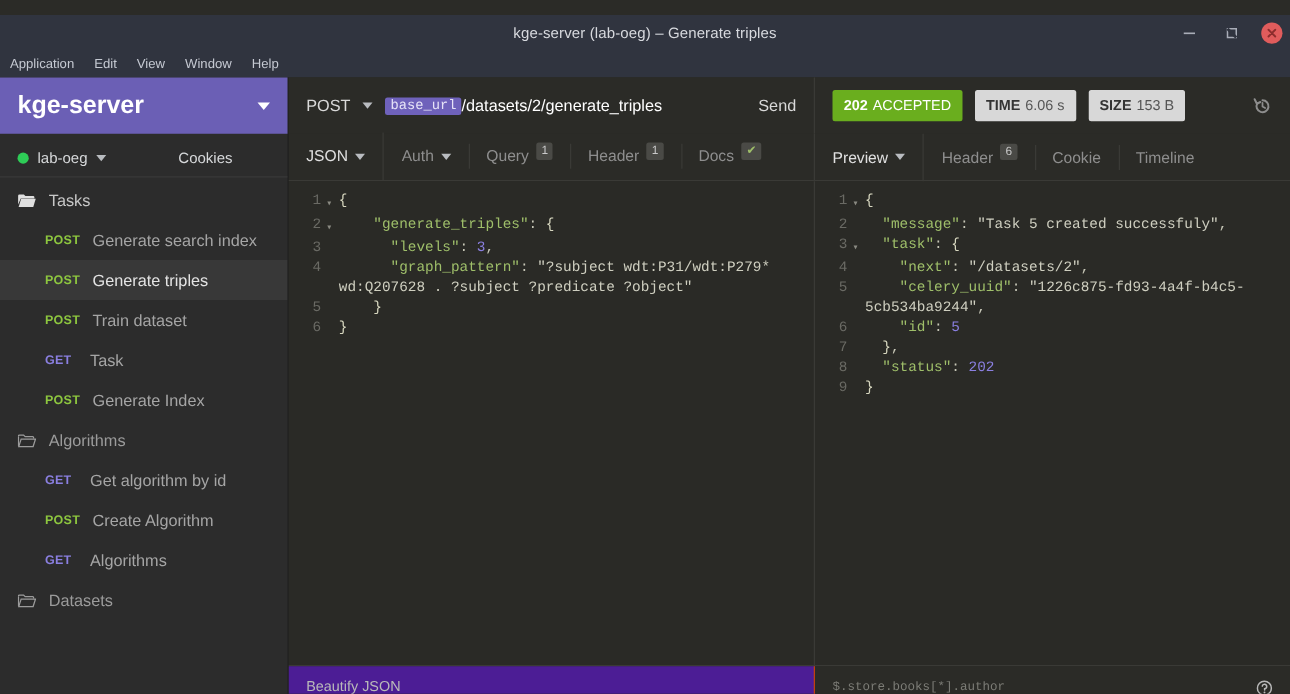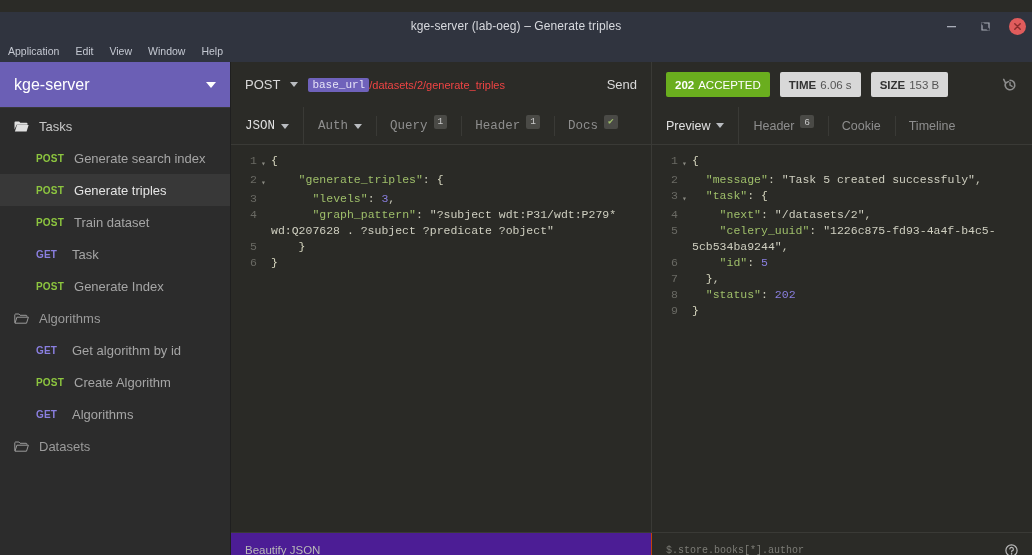--- a/index.html
+++ b/index.html
@@ -42,21 +42,21 @@
   
   .app { display: flex; height: 505px; }
 
   
   .sidebar { width: 231px; background: #2c2c2c; display: flex; flex-direction: column;
              border-right: 1px solid #1f1f1f; }
   .brand {
     height: 45px; background: #6b5fb5; display: flex; align-items: center;
     padding: 0 14px; justify-content: space-between;
   }
-  .brand-name { font-size: 16px; color: #ffffff; font-weight: 400; }
+  .brand-name { font-size: 20px; color: #ffffff; font-weight: 700; }
   .caret-down {
     width: 0; height: 0; border-left: 5px solid transparent;
     border-right: 5px solid transparent; border-top: 6px solid #ffffff;
   }
   .caret-sm {
     width: 0; height: 0; border-left: 4px solid transparent;
     border-right: 4px solid transparent; border-top: 5px solid #b9bcc0;
     display: inline-block; vertical-align: middle;
   }
   .env-row {
@@ -105,38 +105,38 @@
     width: 421px; display: flex; align-items: center; padding: 0 14px; gap: 10px;
     border-right: 1px solid #3a3a36;
   }
   .method { font-size: 13px; color: #d9d9d9; }
   .url-wrap { flex: 1; display: flex; align-items: center; font-size: 13px;
               color: #cfcfcf; font-family: "Liberation Sans", sans-serif; }
   .var-chip {
     background: #6f62bb; color: #e6e3f7; font-family: "Liberation Mono", monospace;
     font-size: 11px; padding: 1px 4px; border-radius: 2px;
   }
-  .url-path { font-size: 11px; color: #ef4444; }
+  .url-path { font-size: 13px; color: #ffffff; }
   .send-btn { font-size: 13px; color: #d9d9d9; padding-left: 6px; }
 
   .res-status { flex: 1; display: flex; align-items: center; padding: 0 14px; gap: 10px; }
   .badge {
     height: 25px; display: flex; align-items: center; padding: 0 9px;
     font-size: 11.5px; border-radius: 2px;
   }
   .badge-ok { background: #6aae1e; color: #ffffff; }
   .badge-ok b { font-weight: 700; margin-right: 4px; }
   .badge-gray { background: #d8d8d8; color: #555; }
   .badge-gray b { font-weight: 700; margin-right: 4px; color: #333; }
   .hist-icon { margin-left: auto; color: #8d8d8d; display: flex; align-items: center; }
 
   
   .tabrow { height: 38px; display: flex; }
-  .tabs-left { width: 421px; display: flex; align-items: flex-start;
-               border-right: 1px solid #3a3a36; border-bottom: 1px solid #3a3a36; font-family: Liberation Mono, monospace; }
+  .tabs-left { width: 421px; display: flex; align-items: flex-end;
+               border-right: 1px solid #3a3a36; border-bottom: 1px solid #3a3a36; }
   .tabs-right { flex: 1; display: flex; align-items: center;
                 border-bottom: 1px solid #3a3a36; }
   .tab {
     height: 38px; display: flex; align-items: center; gap: 6px; padding: 0 14px;
     font-size: 12.5px; color: #8e8e8e; position: relative;
   }
   .tab.primary { color: #e0e0e0; border-right: 1px solid #3a3a36; }
   .tab.sep::before {
     content: ""; position: absolute; left: 0; top: 9px; bottom: 9px; width: 1px;
     background: #3a3a36;
@@ -223,20 +223,28 @@
 
 <div class="app">
 
   <div class="sidebar">
 
     <div class="brand">
       <span class="brand-name">kge-server</span>
       <span class="caret-down"></span>
     </div>
 
+    <div class="env-row">
+      <span class="env-left">
+        <span class="env-dot"></span>
+        <span class="env-name">lab-oeg</span>
+        <span class="caret-sm"></span>
+      </span>
+      <span class="cookies-link">Cookies</span>
+    </div>
 
 
     <div class="tree">
 
       <div class="folder">
         <svg width="15" height="13" viewBox="0 0 15 13">
           <path d="M0.5 2.5 a1 1 0 0 1 1-1 h3.6 l1.2 1.3 h6.2 a1 1 0 0 1 1 1 v0.9 H2.6 L0.5 9.5 Z" fill="#e0e0e0"></path>
           <path d="M2.9 5 H14.6 L12.6 11.5 H0.9 Z" fill="#e0e0e0"></path>
         </svg>
         <span class="folder-label">Tasks</span>

